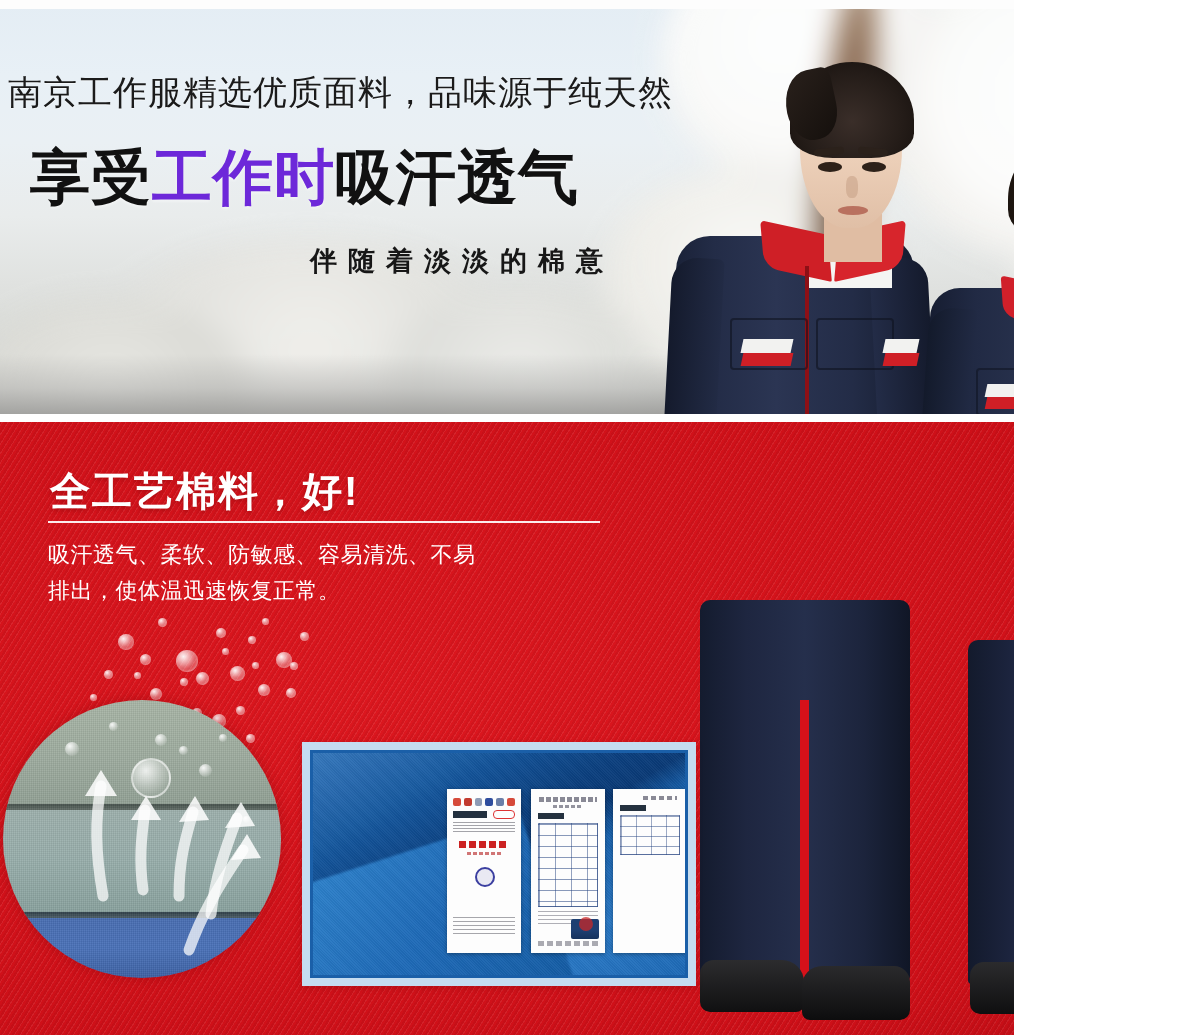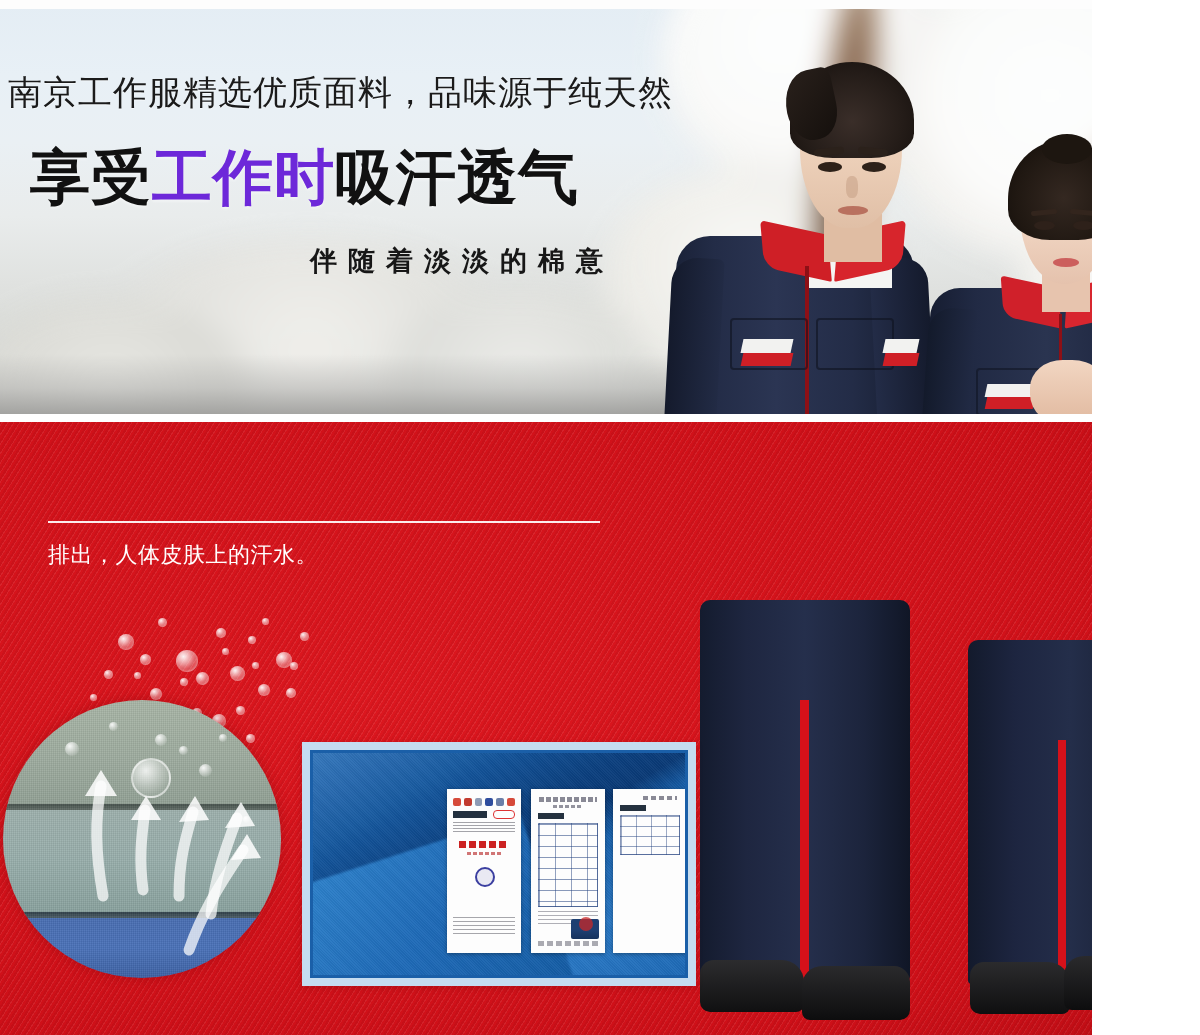--- a/index.html
+++ b/index.html
@@ -4,21 +4,21 @@
 <title>Workwear Product Banner</title>
 <style>
   * { margin:0; padding:0; box-sizing:border-box; }
   html,body { background:#ffffff; }
   body {
     font-family:"Liberation Sans","DejaVu Sans",sans-serif;
     -webkit-font-smoothing:antialiased;
   }
   #banner {
     position:relative;
-    width:1092px;
+    width:1014px;
     height:1035px;
     overflow:hidden;
     background:#ffffff;
   }
 
   
   .hero {
     position:absolute; left:0; top:0; width:1200px; height:416px;
     overflow:hidden;
     background:#e9f0f6;
@@ -493,23 +493,25 @@
     <div class="m-shoe-l"></div>
     <div class="m-shoe-r"></div>
   </div>
   <div class="model">
     <div class="f-trousers"></div>
     <div class="f-leggap"></div>
     <div class="f-shoe-l"></div>
     <div class="f-shoe-r"></div>
   </div>
 
+  <div class="feature-title">全工艺棉料，好!</div>
   <div class="feature-divider"></div>
   <div class="feature-body">
-    <div>排出，人体皮肤上的汗水。</div>
+    <div>吸汗透气、柔软、防敏感、容易清洗、不易</div>
+    <div>排出，使体温迅速恢复正常。</div>
   </div>
 
   <div class="fabric-circle">
     <div class="fc-top"></div>
     <div class="fc-edge1"></div>
     <div class="fc-mid"></div>
     <div class="fc-edge2"></div>
     <div class="fc-bot"></div>
     <div class="fc-weave"></div>
 

